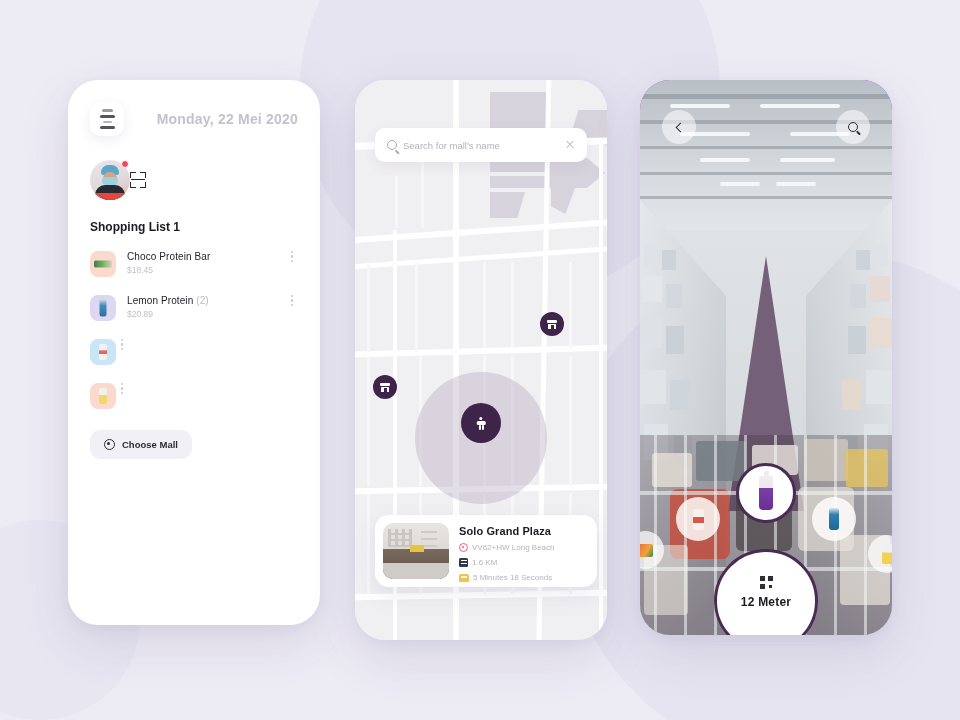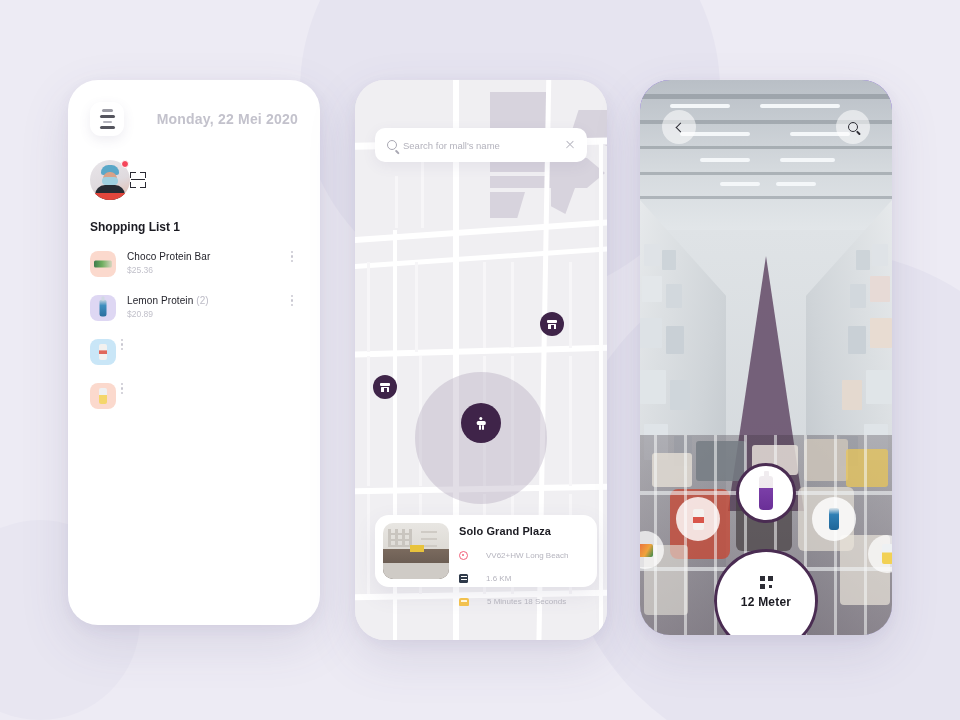--- a/index.html
+++ b/index.html
@@ -163,21 +163,21 @@
   .mc-img {
     width:66px; height:56px; border-radius:10px; flex:0 0 66px; overflow:hidden; position:relative;
     background:linear-gradient(180deg,#e8e6e2 0%,#dedbd6 46%,#7a6a5e 47%,#5b4f47 100%);
   }
   .mc-img .w1 { position:absolute; left:5px; top:6px; width:24px; height:18px; background:repeating-linear-gradient(90deg,#c9c5bf 0 3px,transparent 3px 7px), repeating-linear-gradient(0deg,#c9c5bf 0 2px,transparent 2px 6px); }
   .mc-img .w2 { position:absolute; left:38px; top:4px; width:16px; height:20px; background:repeating-linear-gradient(0deg,#cfcbc5 0 2px,transparent 2px 7px); }
   .mc-img .yl { position:absolute; left:27px; top:22px; width:14px; height:7px; background:#e8c33c; }
   .mc-img .gd { position:absolute; left:0; bottom:0; width:66px; height:16px; background:#cfcbc6; }
   .mc-body { flex:1; min-width:0; padding-top:2px; }
   .mc-title { font-size:11px; font-weight:bold; color:#1b1b22; letter-spacing:.1px; }
-  .mc-row { display:flex; align-items:flex-end; gap:18px; margin-top:14px; }
+  .mc-row { display:flex; align-items:flex-end; gap:4px; margin-top:6px; }
   .mc-txt { font-size:8px; color:#b5b4be; white-space:nowrap; }
   .ic-loc { width:9px; height:9px; border:1.6px solid #f2607a; border-radius:50%; position:relative; flex:0 0 9px; }
   .ic-loc::after { content:""; position:absolute; left:1.7px; top:1.7px; width:2px; height:2px; border-radius:50%; background:#f2607a; }
   .ic-route { width:9px; height:9px; flex:0 0 9px; background:#2f3a4a; border-radius:1.5px; position:relative; }
   .ic-route::after { content:""; position:absolute; left:1.5px; top:2px; width:6px; height:1.2px; background:#fff; box-shadow:0 3px 0 #fff; }
   .ic-taxi { width:10px; height:8px; flex:0 0 10px; background:#f2c14e; border-radius:2px 2px 1px 1px; position:relative; }
   .ic-taxi::after { content:""; position:absolute; left:2px; top:1.5px; width:6px; height:2.5px; background:#fff6dd; border-radius:.5px; }
 
   
   .ar { position:absolute; inset:0; overflow:hidden; background:#8b5cf6; }
@@ -296,21 +296,21 @@
     <div class="list-title">Shopping List 1</div>
 
     <div class="items">
 
       <div class="item">
         <div class="thumb" style="background:#fbd9cd">
           <div class="th-in bar-prod"></div>
         </div>
         <div class="it-body">
           <div class="it-name"><span>Choco Protein Bar</span><span class="it-qty"></span></div>
-          <div class="it-price">$25.36</div>
+          <div class="it-price">$18.45</div>
         </div>
         <div class="kebab">
             <i></i>
             <i></i>
             <i></i>
           </div>
       </div>
 
       <div class="item">
         <div class="thumb" style="background:#ded7f3">
@@ -344,20 +344,24 @@
         </div>
         <div class="kebab">
             <i></i>
             <i></i>
             <i></i>
           </div>
       </div>
 
     </div>
 
+    <div class="choose-mall">
+      <div class="cm-icon"></div>
+      <div class="cm-label">Choose Mall</div>
+    </div>
 
   </div>
 
 </div>
 
 <div class="phone p2">
   <div class="map">
 
     <div class="mblk" style="left:135px;top:12px;width:60px;height:36px;"></div>
     <div class="mblk" style="left:135px;top:78px;width:80px;height:14px;"></div>

